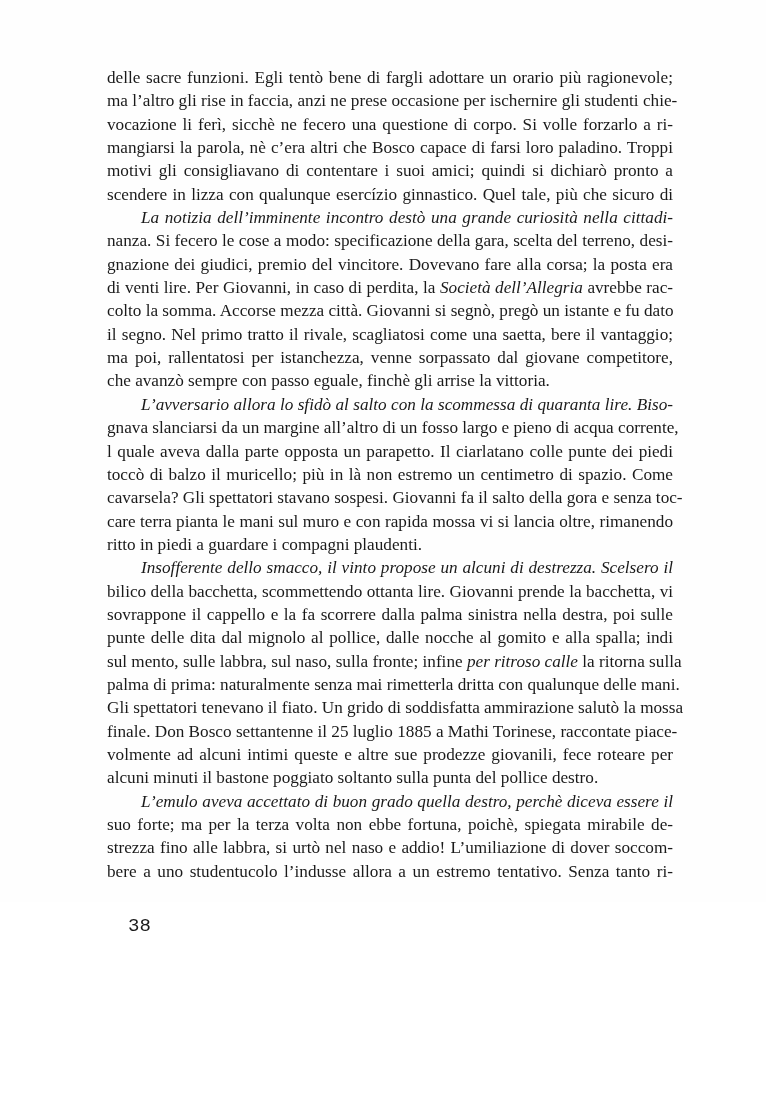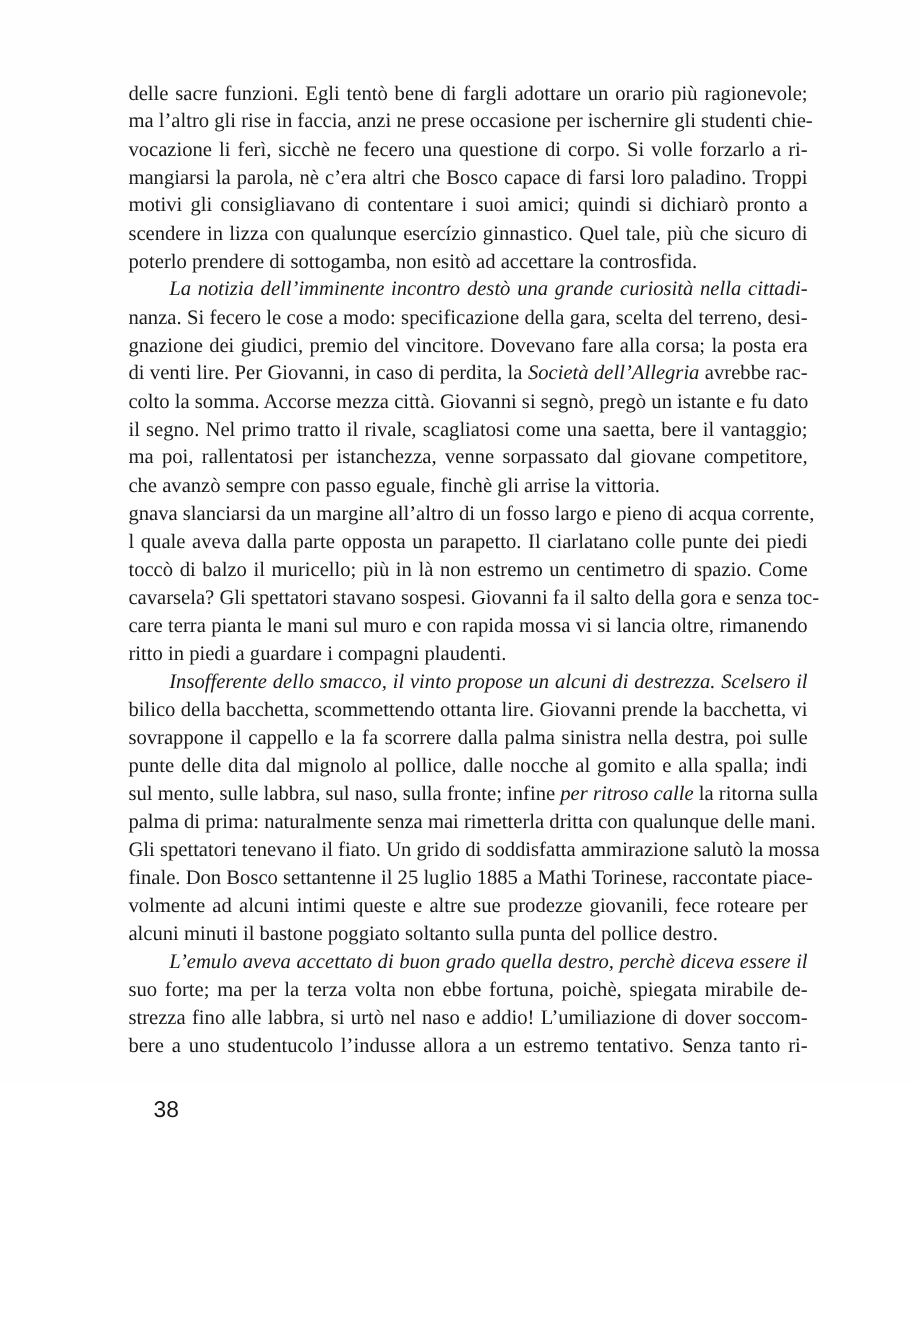--- a/index.html
+++ b/index.html
@@ -24,50 +24,50 @@
       text-align-last: justify;
       height: 23.35px;
     }
     .line.last { text-align-last: left; }
     .line.indent { padding-left: 34px; font-style: italic; }
     .line em { font-style: italic; }
     .page-number {
       position: absolute;
       left: 128px;
       top: 915px;
-      font-family: Liberation Sans, sans-serif;
+      font-family: Liberation Mono, monospace;
       font-size: 19px;
       color: #1a1a1a;
     }
   </style>
 </head>
 <body>
 
 <div class="page">
   <div class="text-block" id="text-block">
       <div>
         <span class="line">delle sacre funzioni. Egli tentò bene di fargli adottare un orario più ragionevole;</span>
         <span class="line">ma l’altro gli rise in faccia, anzi ne prese occasione per ischernire gli studenti chie-</span>
         <span class="line">vocazione li ferì, sicchè ne fecero una questione di corpo. Si volle forzarlo a ri-</span>
         <span class="line">mangiarsi la parola, nè c’era altri che Bosco capace di farsi loro paladino. Troppi</span>
         <span class="line">motivi gli consigliavano di contentare i suoi amici; quindi si dichiarò pronto a</span>
         <span class="line">scendere in lizza con qualunque esercízio ginnastico. Quel tale, più che sicuro di</span>
-        <span class="line last">poterlo prendere di sottogamba, non esitò ad accettare la controsfida.</span>
       </div>
       <div>
         <span class="line indent">La notizia dell’imminente incontro destò una grande curiosità nella cittadi-</span>
         <span class="line">nanza. Si fecero le cose a modo: specificazione della gara, scelta del terreno, desi-</span>
         <span class="line">gnazione dei giudici, premio del vincitore. Dovevano fare alla corsa; la posta era</span>
         <span class="line">di venti lire. Per Giovanni, in caso di perdita, la <em>Società dell’Allegria</em> avrebbe rac-</span>
         <span class="line">colto la somma. Accorse mezza città. Giovanni si segnò, pregò un istante e fu dato</span>
         <span class="line">il segno. Nel primo tratto il rivale, scagliatosi come una saetta, bere il vantaggio;</span>
         <span class="line">ma poi, rallentatosi per istanchezza, venne sorpassato dal giovane competitore,</span>
         <span class="line last">che avanzò sempre con passo eguale, finchè gli arrise la vittoria.</span>
       </div>
       <div>
+        <span class="line indent">L’avversario allora lo sfidò al salto con la scommessa di quaranta lire. Biso-</span>
         <span class="line">gnava slanciarsi da un margine all’altro di un fosso largo e pieno di acqua corrente,</span>
         <span class="line">l  quale aveva dalla parte opposta un parapetto. Il ciarlatano colle punte dei piedi</span>
         <span class="line">toccò di balzo il muricello; più in là non estremo un centimetro di spazio. Come</span>
         <span class="line">cavarsela? Gli spettatori stavano sospesi. Giovanni fa il salto della gora e senza toc-</span>
         <span class="line">care terra pianta le mani sul muro e con rapida mossa vi si lancia oltre, rimanendo</span>
         <span class="line last">ritto in piedi a guardare i compagni plaudenti.</span>
       </div>
       <div>
         <span class="line indent">Insofferente dello smacco, il vinto propose un alcuni di destrezza. Scelsero il</span>
         <span class="line">bilico della bacchetta, scommettendo ottanta lire. Giovanni prende la bacchetta, vi</span>

